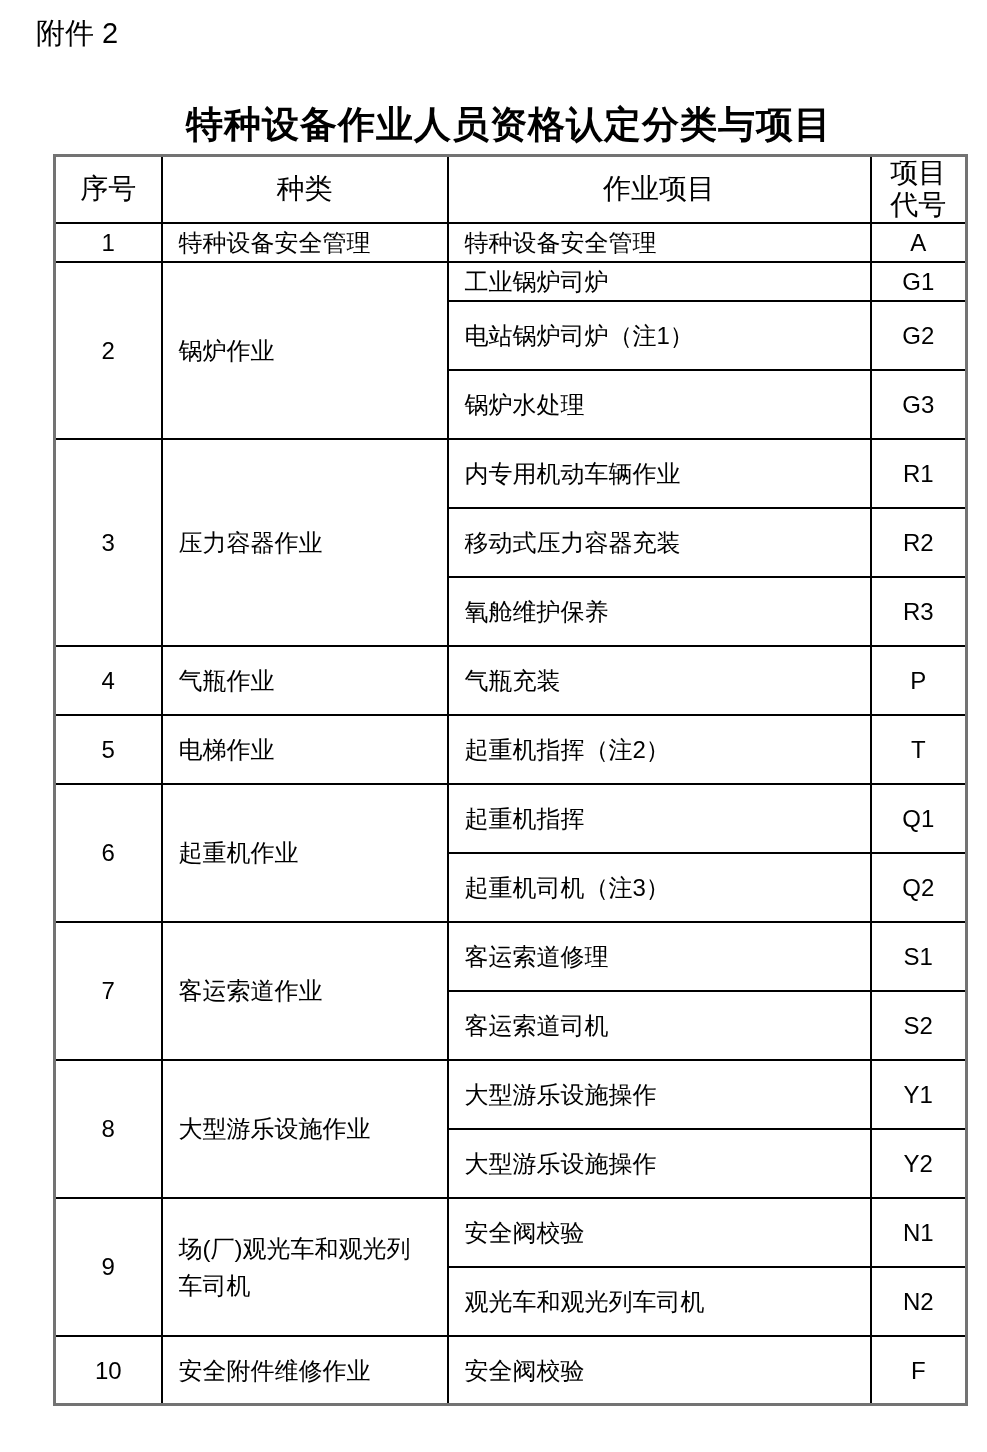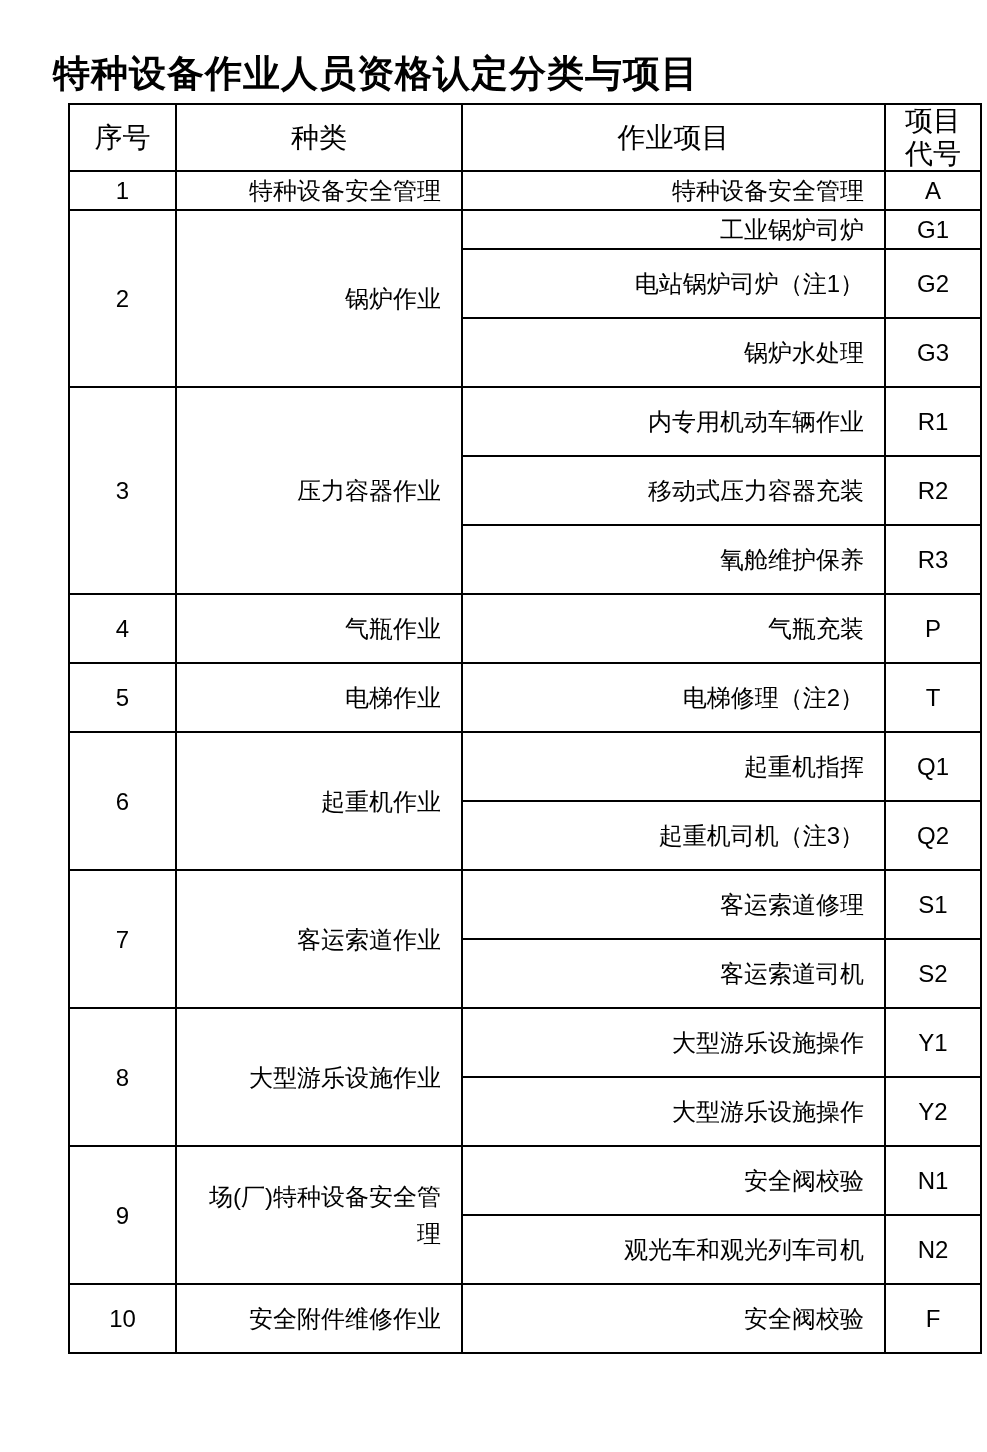--- a/index.html
+++ b/index.html
@@ -22,32 +22,33 @@
   }
   .attachment {
     margin: 16px 0 0 36px;
     font-size: 29px;
     line-height: 1.2;
     color: #000000;
   }
   .title {
     width: 912px;
     margin: 52px 0 7px 53px;
+    text-align: center;
     font-size: 37px;
     font-weight: bold;
     letter-spacing: 1px;
     line-height: 1.2;
     color: #000000;
   }
   table.qual-table {
     table-layout: fixed;
     border-collapse: collapse;
     width: 912px;
-    margin-left: 68px;
-    border: 1px solid #737373;
+    margin-left: 53px;
+    border: 3px solid #737373;
     background: #ffffff;
   }
   .qual-table col.c-no   { width: 107px; }
   .qual-table col.c-cat  { width: 286px; }
   .qual-table col.c-proj { width: 423px; }
   .qual-table col.c-code { width: 96px; }
 
   .qual-table th, .qual-table td {
     border: 2px solid #000000;
     padding: 0;
@@ -72,29 +73,30 @@
   .qual-table tbody td {
     font-size: 24px;
     line-height: 1.55;
   }
   .qual-table td.no,
   .qual-table td.code {
     text-align: center;
   }
   .qual-table td.category,
   .qual-table td.project {
-    text-align: right;
+    text-align: left;
     padding-left: 16px;
     padding-right: 20px;
   }
 </style>
 </head>
 <body>
 
 <div class="page">
+  <div class="attachment">附件 2</div>
 
   <div class="title">特种设备作业人员资格认定分类与项目</div>
 
   <table class="qual-table">
     <colgroup>
       <col class="c-no">
       <col class="c-cat">
       <col class="c-proj">
       <col class="c-code">
     </colgroup>
@@ -144,21 +146,21 @@
         </tr>
         <tr>
           <td class="no" rowspan="1">4</td>
           <td class="category" rowspan="1">气瓶作业</td>
           <td class="project">气瓶充装</td>
           <td class="code">P</td>
         </tr>
         <tr>
           <td class="no" rowspan="1">5</td>
           <td class="category" rowspan="1">电梯作业</td>
-          <td class="project">电梯修理（注2）</td>
+          <td class="project">起重机指挥（注2）</td>
           <td class="code">T</td>
         </tr>
         <tr>
           <td class="no" rowspan="2">6</td>
           <td class="category" rowspan="2">起重机作业</td>
           <td class="project">起重机指挥</td>
           <td class="code">Q1</td>
         </tr>
         <tr>
           <td class="project">起重机司机（注3）</td>
@@ -179,21 +181,21 @@
           <td class="category" rowspan="2">大型游乐设施作业</td>
           <td class="project">大型游乐设施操作</td>
           <td class="code">Y1</td>
         </tr>
         <tr>
           <td class="project">大型游乐设施操作</td>
           <td class="code">Y2</td>
         </tr>
         <tr>
           <td class="no" rowspan="2">9</td>
-          <td class="category" rowspan="2">场(厂)特种设备安全管理</td>
+          <td class="category" rowspan="2">场(厂)观光车和观光列车司机</td>
           <td class="project">安全阀校验</td>
           <td class="code">N1</td>
         </tr>
         <tr>
           <td class="project">观光车和观光列车司机</td>
           <td class="code">N2</td>
         </tr>
         <tr>
           <td class="no" rowspan="1">10</td>
           <td class="category" rowspan="1">安全附件维修作业</td>

